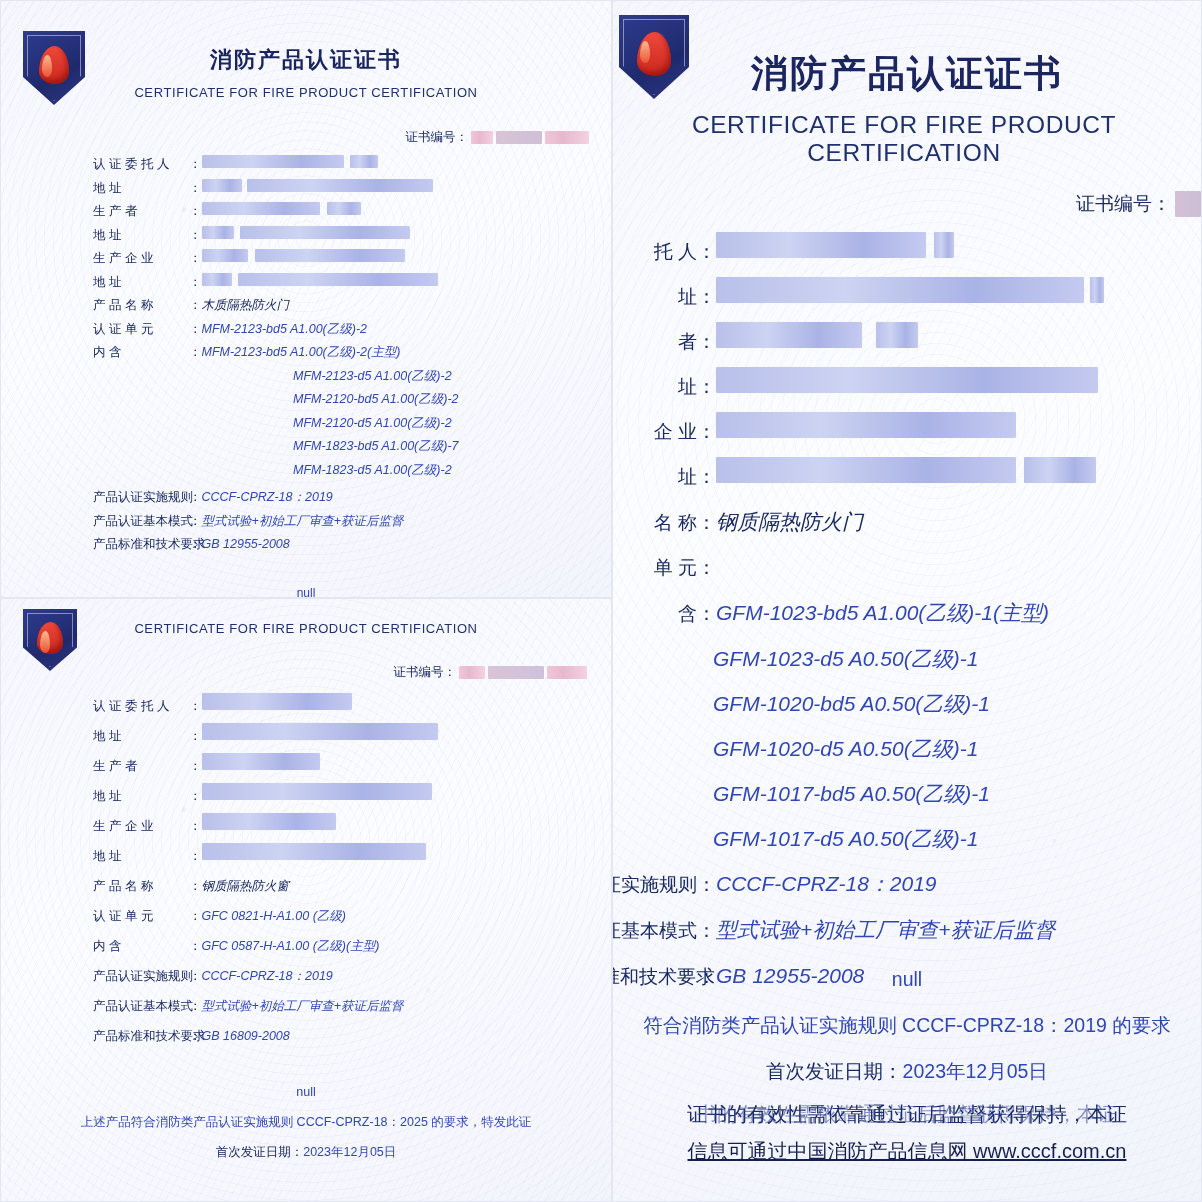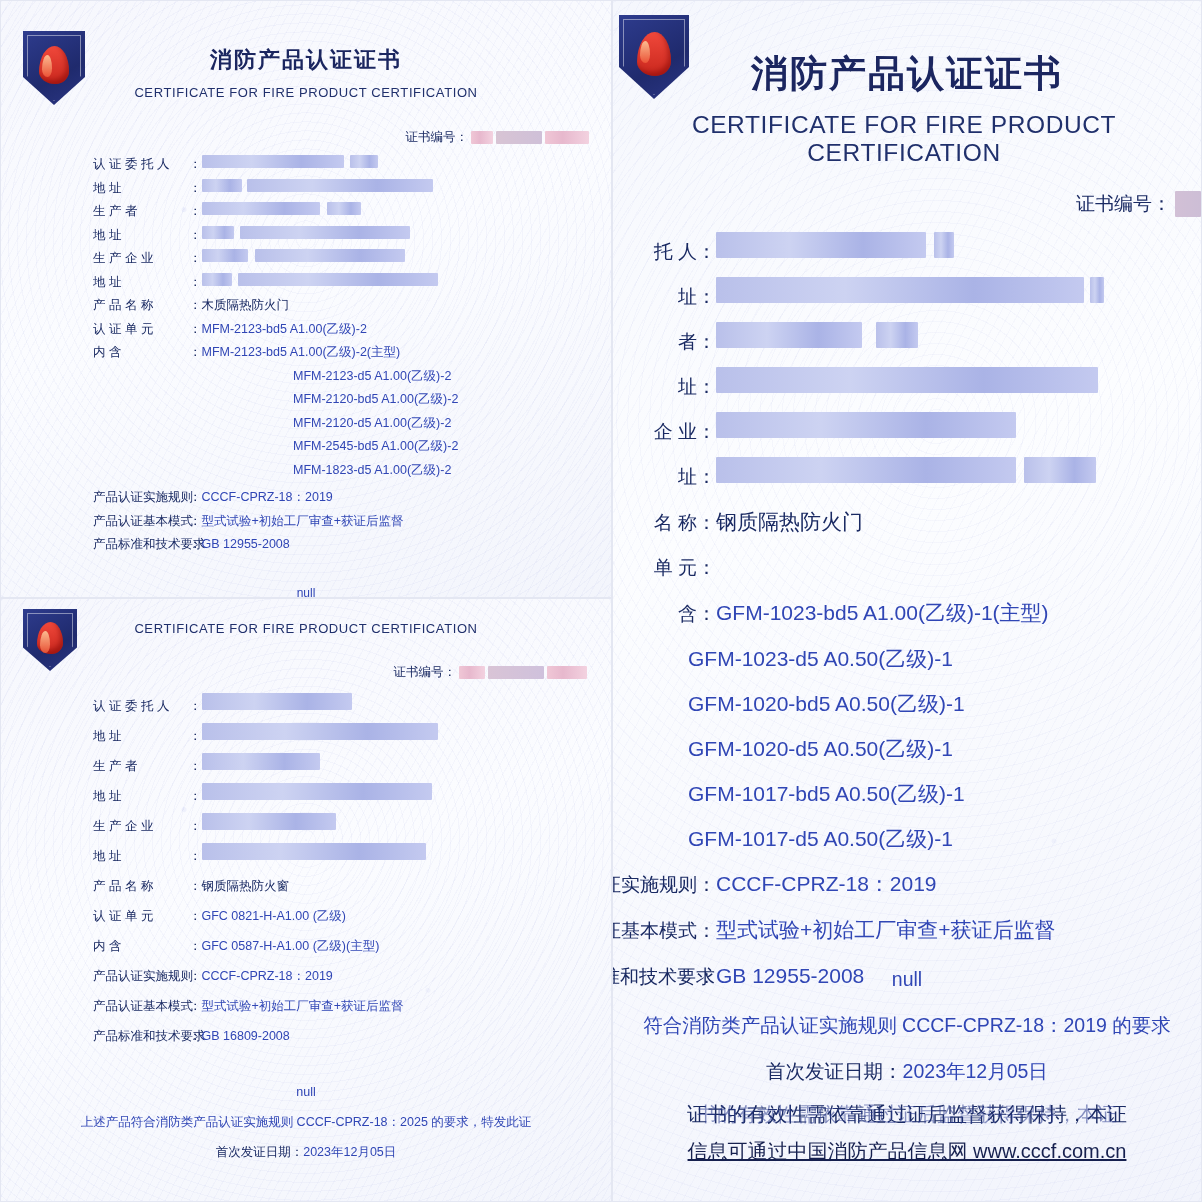--- a/index.html
+++ b/index.html
@@ -121,20 +121,21 @@
   }
   .lbl {
     color: #1a2a63;
     text-align: justify;
     flex: none;
   }
   .colon { color: #1a2a63; }
   .val {
     color: #3046b5;
     flex: none;
+    font-style: italic;
   }
   .val.dark { color: #1a2a63; }
 
   
   .redact {
     display: inline-block;
     height: 13px;
     border-radius: 1px;
     background: linear-gradient(90deg, #b9c0ea 0%, #cdd3f2 35%, #aab3e6 70%, #c4caf0 100%);
     filter: blur(0.6px);
@@ -182,21 +183,21 @@
   .c2 .title-cn { position: absolute; left: 0; right: 0; top: 48px; font-size: 37px; }
   .c2 .title-en { position: absolute; left: -6px; right: 0; top: 110px; font-size: 24.5px; }
   .c2 .emblem { left: 6px; top: 14px; }
   .c2 .certno {
     position: absolute; right: 0px; top: 190px;
     font-size: 19px; color: #1a2a63; display: flex; align-items: center; gap: 4px;
   }
   .c2 .rows { position: absolute; left: -12px; top: 228px; font-size: 19px; line-height: 45px; }
   .c2 .lbl { width: 96px; text-align: right; }
   .c2 .val { font-size: 21px; text-align: center; }
-  .c2 .sub { margin-left: 87px; }
+  .c2 .sub { margin-left: 112px; }
   .c2 .tail {
     position: absolute; left: 0; right: 0; top: 955px;
     font-size: 19.5px; color: #3046b5; line-height: 46px; text-align: center;
   }
   .c2 .tail .cn { color: #1a2a63; }
   .c2 .overlap {
     position: absolute; left: 0; right: 0; top: 1095px;
     font-size: 20px; color: #1a2a63; line-height: 37px; text-align: center;
   }
   .c2 .overlap .ghost {
@@ -284,21 +285,21 @@
       <div class="row">
           <span class="val sub">MFM-2123-d5 A1.00(乙级)-2</span>
         </div>
       <div class="row">
           <span class="val sub">MFM-2120-bd5 A1.00(乙级)-2</span>
         </div>
       <div class="row">
           <span class="val sub">MFM-2120-d5 A1.00(乙级)-2</span>
         </div>
       <div class="row">
-          <span class="val sub">MFM-2545-bd5 A1.00(乙级)-2</span>
+          <span class="val sub">MFM-1823-bd5 A1.00(乙级)-7</span>
         </div>
       <div class="row">
           <span class="val sub">MFM-1823-d5 A1.00(乙级)-2</span>
         </div>
       <div class="row" style="margin-top:4px">
           <span class="lbl">产品认证实施规则</span>
           <span class="colon">：</span>
           <span class="val">CCCF-CPRZ-18：2019</span>
         </div>
       <div class="row">

